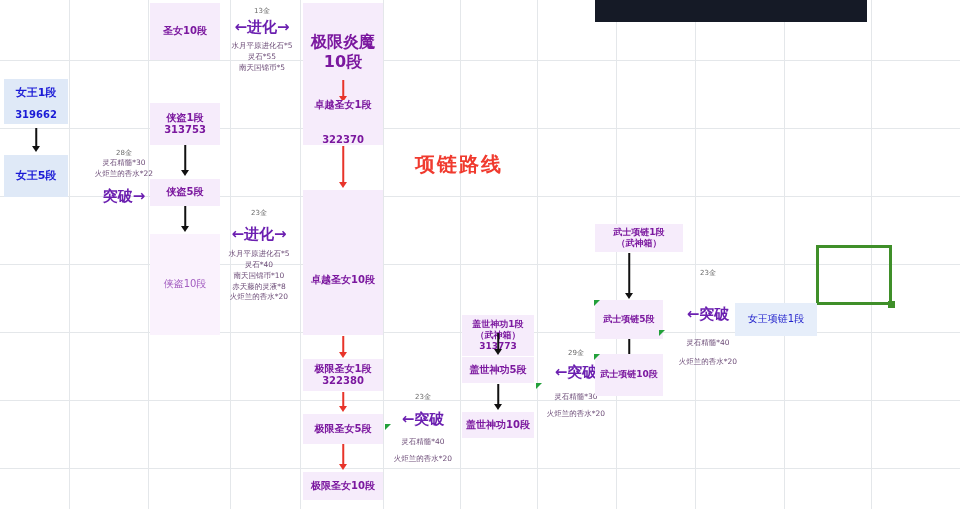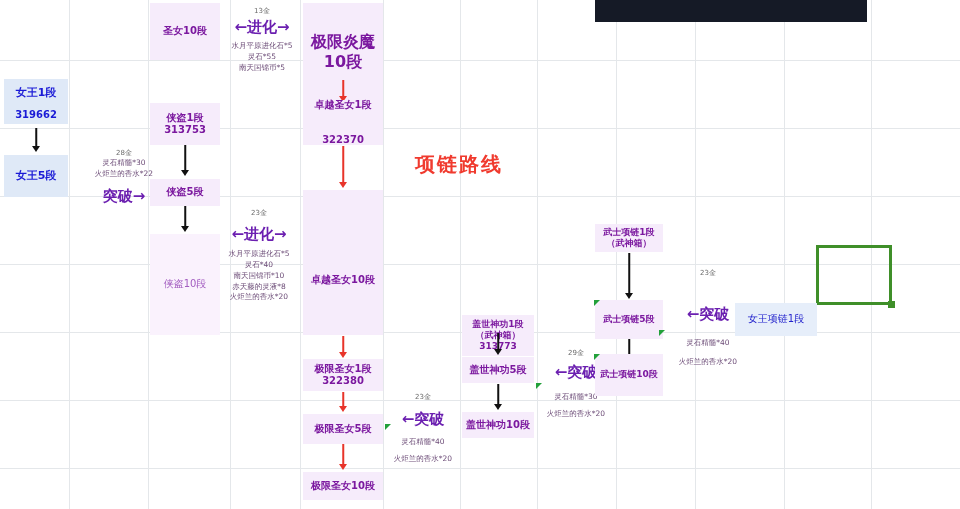--- a/index.html
+++ b/index.html
@@ -242,21 +242,21 @@
 
   <div class="cmark" style="left:536px;top:383px;"></div>
 
   <div class="anno" style="left:528px;top:348px;width:96px;">
     <div class="gold">29金</div>
     <div class="act" style="margin:4px 0 8px;">←突破</div>
     <div class="mat">灵石精髓*30</div>
     <div class="mat" style="margin-top:6px;">火炬兰的香水*20</div>
   </div>
 
-  <div class="node purple" style="left:595px;top:224px;width:68px;height:28px;font-size:9px;">
+  <div class="node purple" style="left:595px;top:224px;width:88px;height:28px;font-size:9px;">
     <span class="t1">武士项链1段</span>
     <span class="t1">（武神箱）</span>
   </div>
 
   <div class="arrow blackA" style="left:621px;top:253px;width:16px;height:48px;">
     <div class="shaft" style="top:0;height:41px;"></div>
     <div class="head" style="top:40px;"></div>
   </div>
 
   <div class="node purple" style="left:595px;top:300px;width:68px;height:39px;font-size:9px;">

